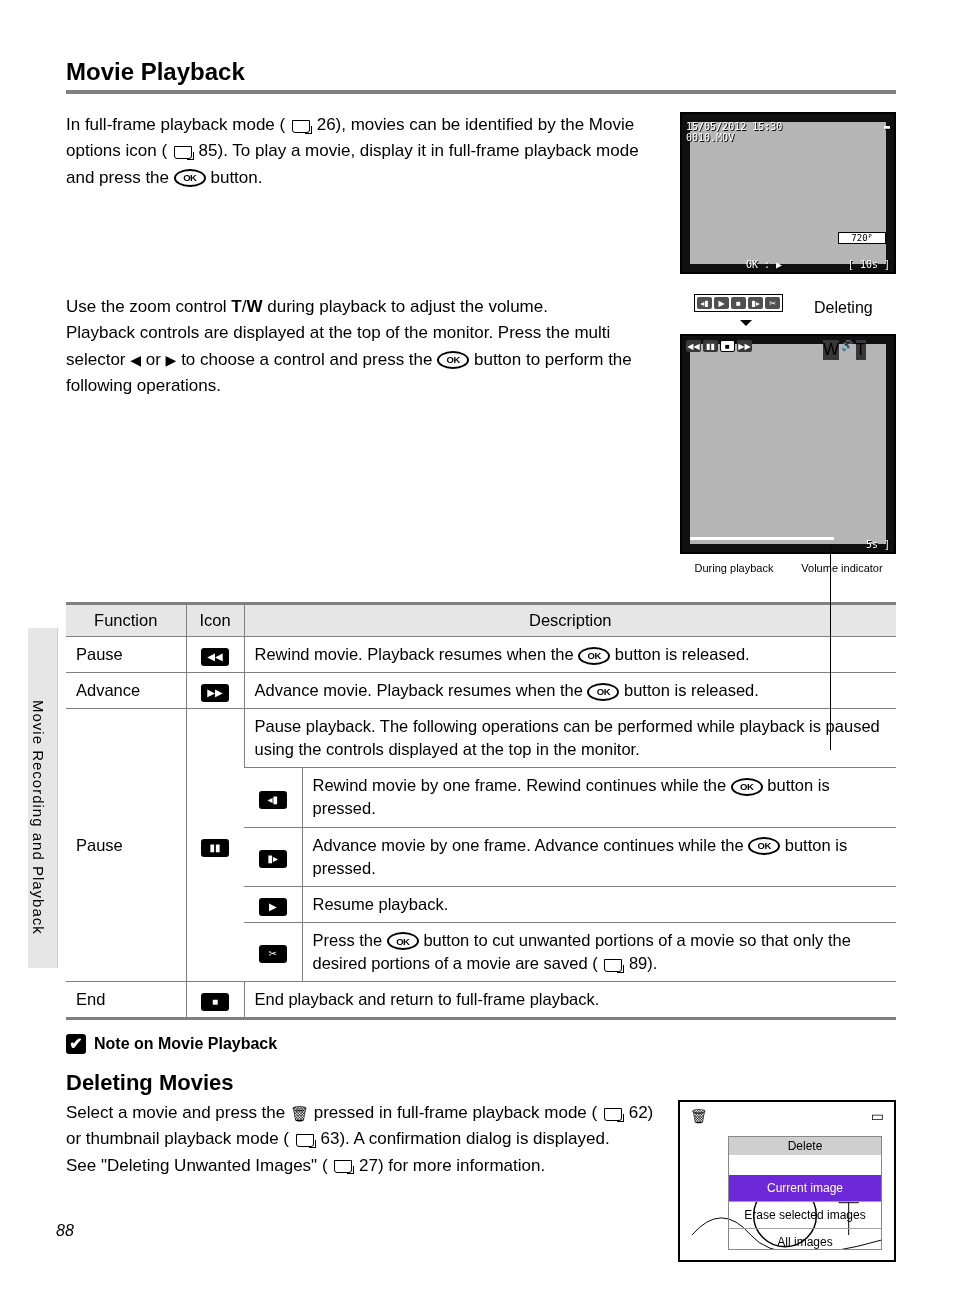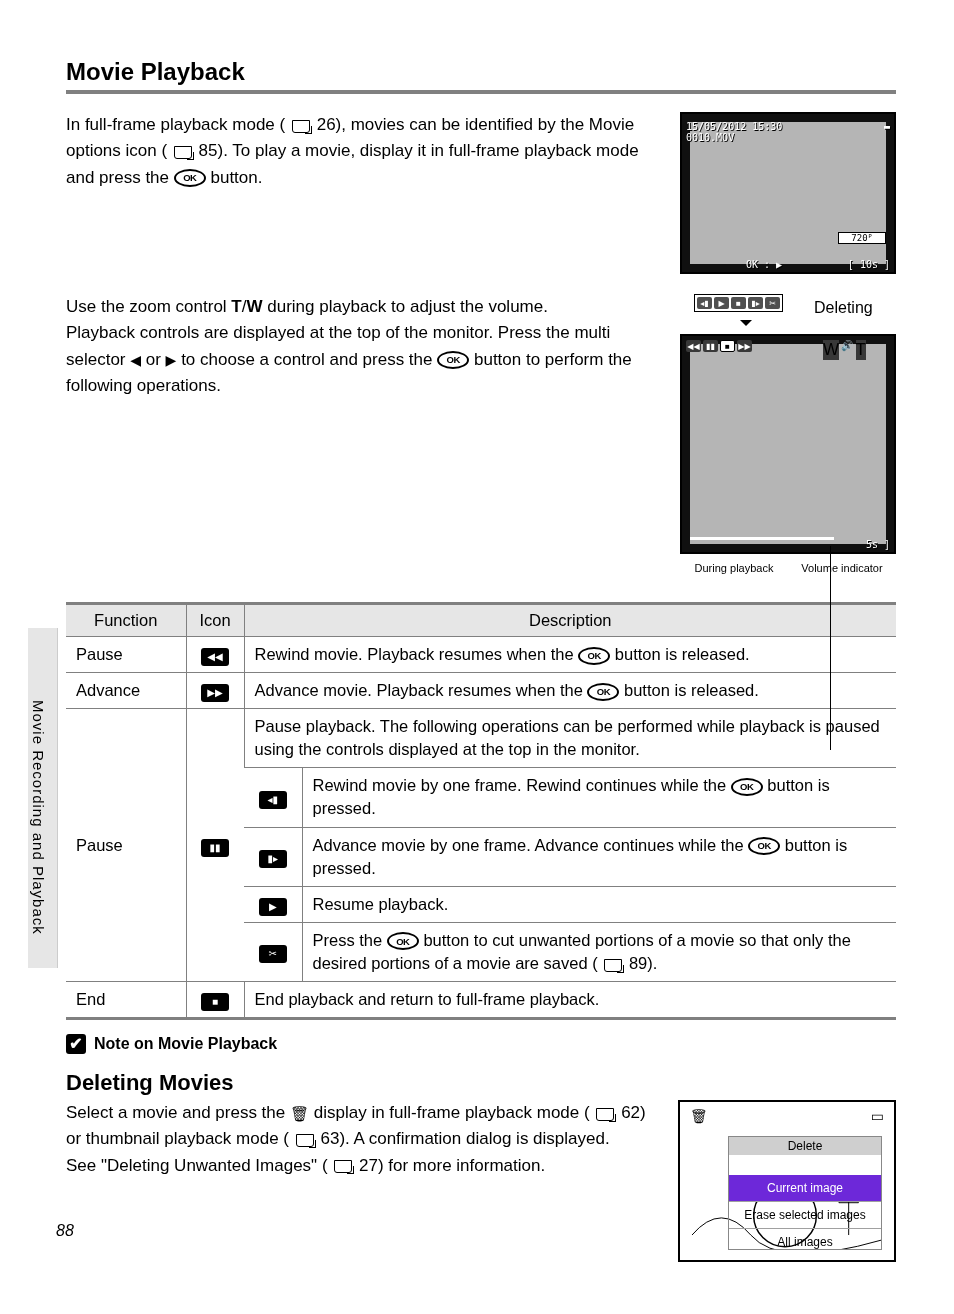--- a/index.html
+++ b/index.html
@@ -392,21 +392,21 @@
   <div class="note">
     <span class="icn icn-check">✔</span>
     <span>Note on Movie Playback</span>
   </div>
 
   <h2>Deleting Movies</h2>
   <div class="delete-row">
     <div class="delete-text">
       <span>Select a movie and press the </span>
       <span class="icn icn-trash"></span>
-      <span> display in full-frame playback mode (</span>
+      <span> pressed in full-frame playback mode (</span>
       <span class="icn icn-book"></span>
       <span> 62) or thumbnail playback mode (</span>
       <span class="icn icn-book"></span>
       <span> 63). A confirmation dialog is displayed.</span><br>
       <span>See "Deleting Unwanted Images" (</span>
       <span class="icn icn-book"></span>
       <span> 27) for more information.</span>
     </div>
     <div class="delete-screen">
       <div style="position:absolute;top:6px;left:10px;font-size:14px">🗑</div>

